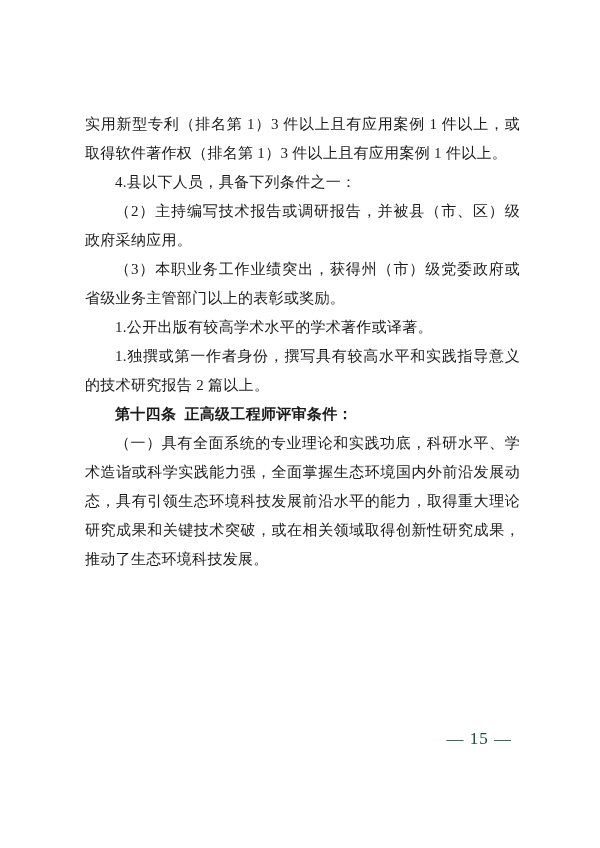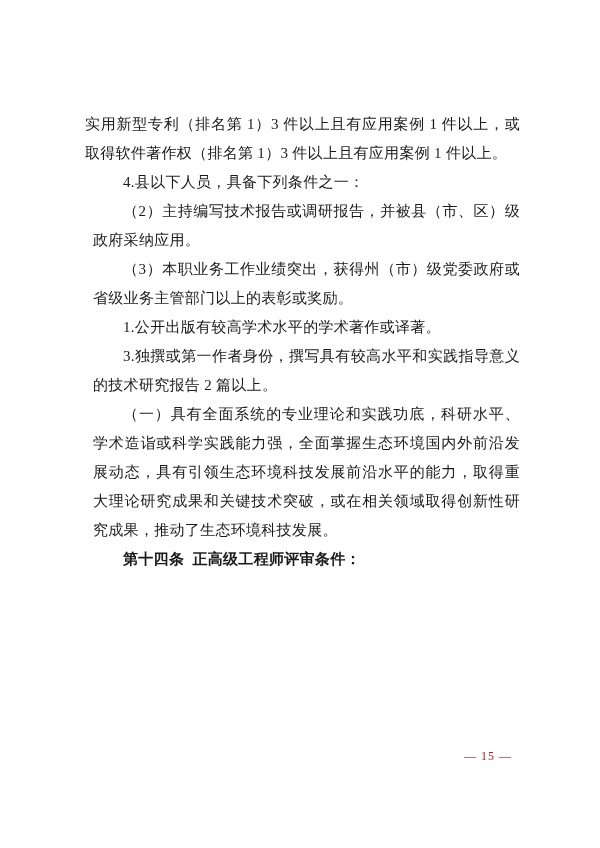--- a/index.html
+++ b/index.html
@@ -25,46 +25,45 @@
     font-size: 15px;
     line-height: 29px;
     text-align: justify;
     letter-spacing: 0.3px;
   }
   .para {
     margin: 0;
   }
   .para.indent {
     text-indent: 2em;
-    margin-left: 8px;
   }
   .para.bold {
     font-weight: bold;
   }
   .para-heading {
     padding-right: 0.55em;
     font-weight: bold;
   }
   .page-footer {
     position: absolute;
-    top: 749px;
+    top: 729px;
     right: 88px;
-    font-size: 12px;
+    font-size: 17px;
     letter-spacing: 1px;
-    color: #b91c1c;
+    color: #14532d;
   }
 </style>
 </head>
 <body>
 
 <div class="page">
   <div class="doc-body">
       <div class="para">实用新型专利（排名第 1）3 件以上且有应用案例 1 件以上，或取得软件著作权（排名第 1）3 件以上且有应用案例 1 件以上。</div>
       <div class="para indent">4.县以下人员，具备下列条件之一：</div>
       <div class="para indent">（2）主持编写技术报告或调研报告，并被县（市、区）级政府采纳应用。</div>
       <div class="para indent">（3）本职业务工作业绩突出，获得州（市）级党委政府或省级业务主管部门以上的表彰或奖励。</div>
       <div class="para indent">1.公开出版有较高学术水平的学术著作或译著。</div>
-      <div class="para indent">3.独撰或第一作者身份，撰写具有较高水平和实践指导意义的技术研究报告 2 篇以上。</div>
+      <div class="para indent">1.独撰或第一作者身份，撰写具有较高水平和实践指导意义的技术研究报告 2 篇以上。</div>
+      <div class="para indent bold"><span class="para-heading">第十四条</span><span>正高级工程师评审条件：</span></div>
       <div class="para indent">（一）具有全面系统的专业理论和实践功底，科研水平、学术造诣或科学实践能力强，全面掌握生态环境国内外前沿发展动态，具有引领生态环境科技发展前沿水平的能力，取得重大理论研究成果和关键技术突破，或在相关领域取得创新性研究成果，推动了生态环境科技发展。</div>
-      <div class="para indent bold"><span class="para-heading">第十四条</span><span>正高级工程师评审条件：</span></div>
     </div>
   <div class="page-footer">— 15 —</div>
 </div>
 
 </body></html>

